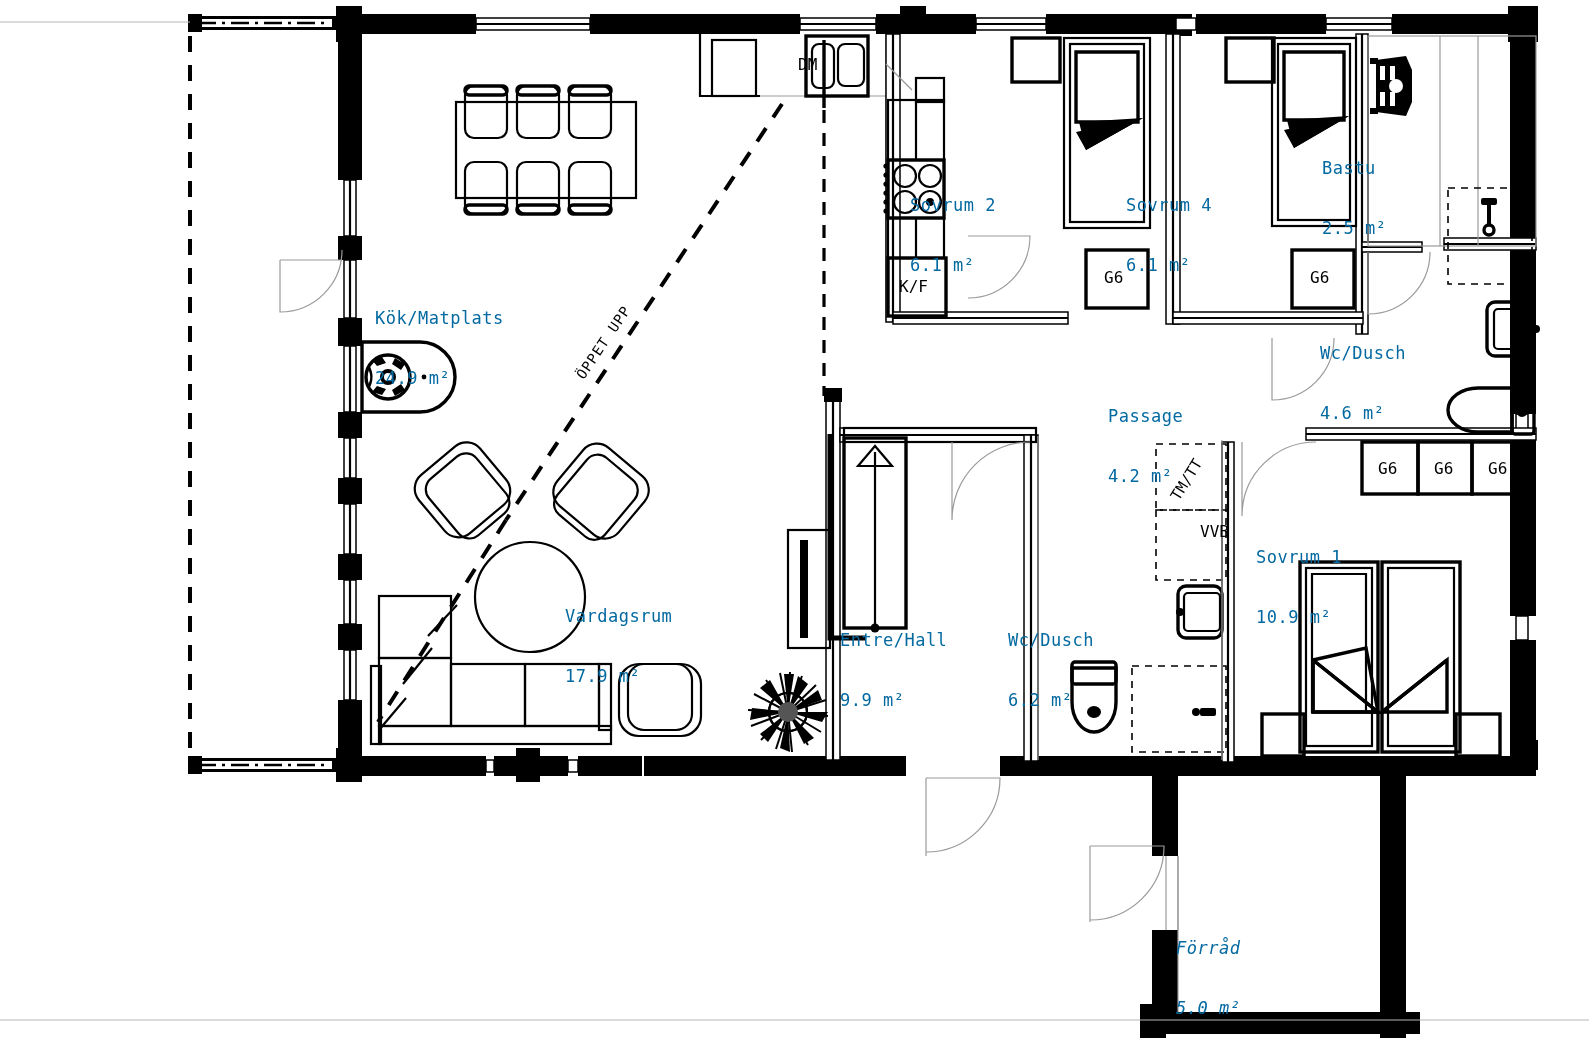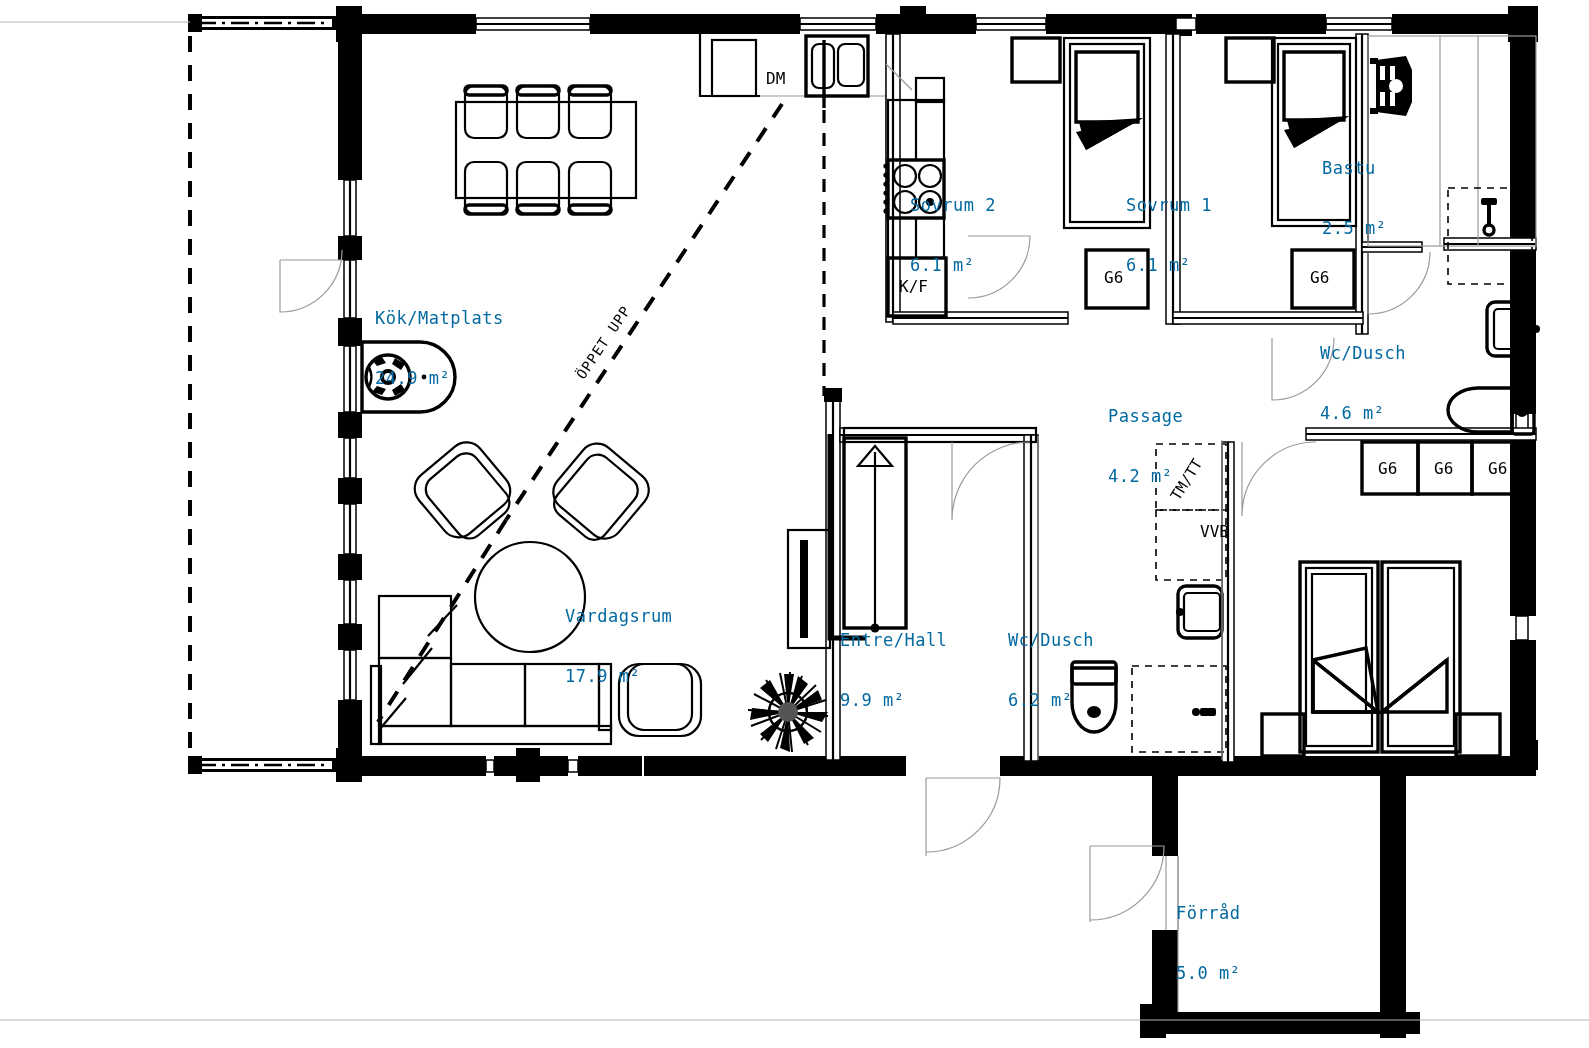--- a/index.html
+++ b/index.html
@@ -485,56 +485,60 @@
   <span class="nm">Vardagsrum</span>
   <span class="ar"><span>17.9</span> <span>m²</span></span>
 </div>
 
 <div class="lbl" style="left:910px;top:155px;width:130px;">
   <span class="nm">Sovrum 2</span>
   <span class="ar"><span>6.1</span> <span>m²</span></span>
 </div>
 
 <div class="lbl" style="left:1126px;top:155px;width:130px;">
-  <span class="nm">Sovrum 1</span>
+  <span class="nm">Sovrum 4</span>
   <span class="ar"><span>6.1</span> <span>m²</span></span>
 </div>
 
 <div class="lbl" style="left:1322px;top:118px;width:120px;">
   <span class="nm">Bastu</span>
   <span class="ar"><span>2.5</span> <span>m²</span></span>
 </div>
 
 <div class="lbl" style="left:1320px;top:303px;width:140px;">
   <span class="nm">Wc/Dusch</span>
   <span class="ar"><span>4.6</span> <span>m²</span></span>
 </div>
 
 <div class="lbl" style="left:1108px;top:366px;width:130px;">
   <span class="nm">Passage</span>
   <span class="ar"><span>4.2</span> <span>m²</span></span>
 </div>
 
+<div class="lbl" style="left:1256px;top:507px;width:140px;">
+  <span class="nm">Sovrum 1</span>
+  <span class="ar"><span>10.9</span> <span>m²</span></span>
+</div>
 
 <div class="lbl" style="left:840px;top:590px;width:150px;">
   <span class="nm">Entre/Hall</span>
   <span class="ar"><span>9.9</span> <span>m²</span></span>
 </div>
 
 <div class="lbl" style="left:1008px;top:590px;width:140px;">
   <span class="nm">Wc/Dusch</span>
   <span class="ar"><span>6.2</span> <span>m²</span></span>
 </div>
 
-<div class="lbl" style="left:1176px;top:863px;width:130px;">
+<div class="lbl" style="left:1176px;top:898px;width:130px;font-style:italic;">
   <span class="nm">Förråd</span>
   <span class="ar"><span>5.0</span> <span>m²</span></span>
 </div>
 
-<div class="tag" style="left:766px;top:55px;margin-top:14px;">DM</div>
+<div class="tag" style="left:798px;top:55px;">DM</div>
 <div class="tag" style="left:899px;top:277px;">K/F</div>
 <div class="tag" style="left:1104px;top:268px;">G6</div>
 <div class="tag" style="left:1310px;top:268px;">G6</div>
 <div class="tag" style="left:1378px;top:459px;">G6</div>
 <div class="tag" style="left:1434px;top:459px;">G6</div>
 <div class="tag" style="left:1488px;top:459px;">G6</div>
 <div class="tag" style="left:1200px;top:522px;">VVB</div>
 
 <div class="rot-oppet" style="left:573px;top:373px;">ÖPPET UPP</div>
 <div class="rot-tmtt" style="left:1167px;top:494px;">TM/TT</div>

